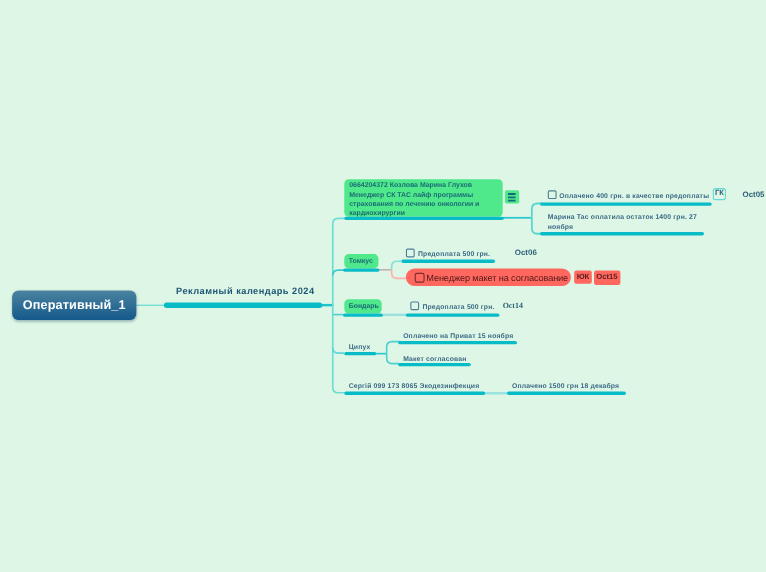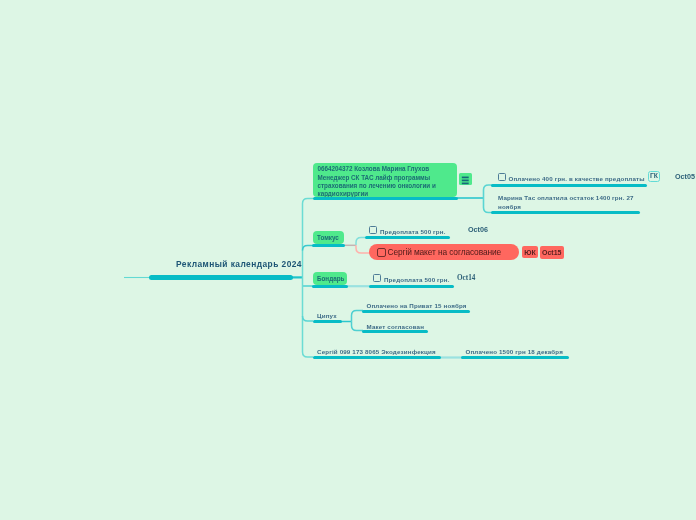--- a/index.html
+++ b/index.html
@@ -80,22 +80,25 @@
       <path d="M356 245.3 V248 Q356 253 361 253 H370" stroke="#ffb1ab" stroke-width="1.5"></path>
 
       <path d="M347 286.2 H370" stroke="#9ae2e0" stroke-width="2.2"></path>
 
       <path d="M341 321.5 H351.5" stroke="#2cc7cd" stroke-width="1.5"></path>
       <path d="M351.5 321.5 V315.5 Q351.5 310.5 356.5 310.5 H363" stroke="#4ed0d1" stroke-width="1.5"></path>
       <path d="M351.5 321.5 V325.5 Q351.5 330.5 356.5 330.5 H363" stroke="#4ed0d1" stroke-width="1.5"></path>
     </g>
   </svg>
 
+  <div id="root-node">
+    <span class="rlbl">Оперативный_1</span>
+  </div>
 
-  <div class="mtext" style="left:176px;top:259px;text-align:right;">Рекламный календарь 2024</div>
+  <div class="mtext" style="left:160px;top:259px;text-align:right;">Рекламный календарь 2024</div>
   <div class="bar" style="left:149px;top:275px;width:144px;height:5px;border-radius:2.5px;"></div>
 
   <div class="greenbox" style="left:313px;top:163px;width:143.5px;height:34px;"></div>
   <div class="gt" style="left:317.5px;top:165.4px;">
     <div>0664204372 Козлова Марина Глухов</div>
     <div>Менеджер СК ТАС лайф программы</div>
     <div>страхования по лечению онкологии и</div>
     <div>кардиохирургии</div>
   </div>
   <div class="bar" style="left:313px;top:197px;width:145px;"></div>
@@ -125,21 +128,21 @@
   <div class="gt" style="left:317px;top:233.5px;">Томкус</div>
   <div class="bar" style="left:312px;top:243.5px;width:32.5px;"></div>
 
   <div class="cb" style="left:369px;top:226px;"></div>
   <div class="ntext" style="left:380px;top:226.5px;">Предоплата 500 грн.</div>
   <div class="bar" style="left:365px;top:236px;width:85px;"></div>
   <div class="datelbl" style="left:468px;top:225.5px;">Oct06</div>
 
   <div class="redpill" style="left:368.5px;top:244px;width:150.5px;height:16px;"></div>
   <div class="cbred" style="left:376.5px;top:248.3px;"></div>
-  <div class="rt" style="left:387.5px;top:246.6px;">Сергій макет на согласование</div>
+  <div class="rt" style="left:387.5px;top:246.6px;">Менеджер макет на согласование</div>
   <div class="tagred" style="left:522px;top:246px;width:16px;height:12px;">ЮК</div>
   <div class="tagred" style="left:540px;top:245.5px;width:23.5px;height:13px;">Oct15</div>
 
   <div class="greenbox" style="left:313px;top:271.5px;width:34px;height:13px;"></div>
   <div class="gt" style="left:317px;top:274.5px;">Бондарь</div>
   <div class="bar" style="left:312px;top:284.5px;width:36px;"></div>
 
   <div class="cb" style="left:373px;top:274px;"></div>
   <div class="ntext" style="left:384px;top:274.5px;">Предоплата 500 грн.</div>
   <div class="bar" style="left:369px;top:285px;width:85px;"></div>

